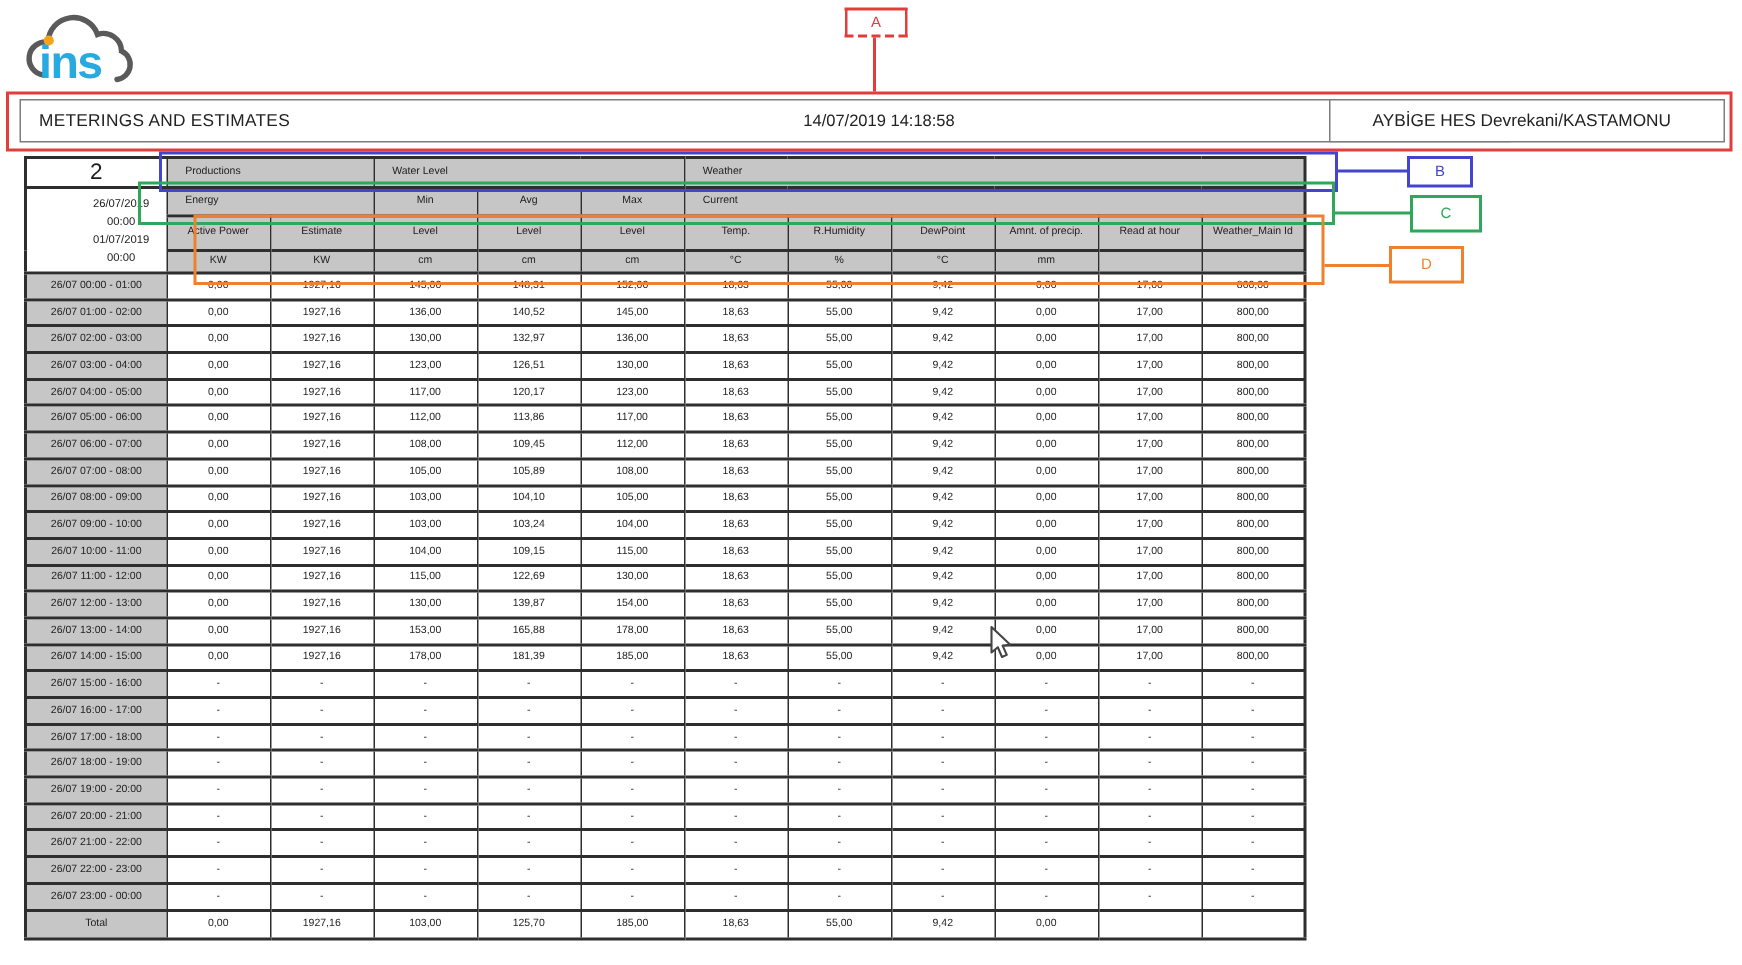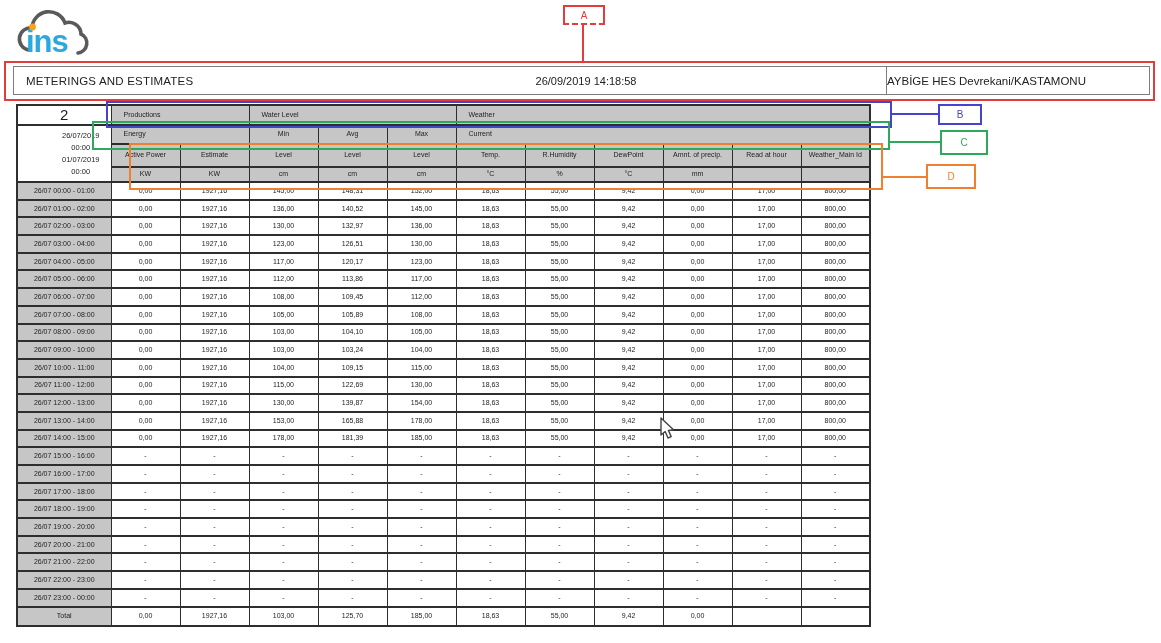--- a/index.html
+++ b/index.html
@@ -8,21 +8,21 @@
 
   
   .logo{position:absolute;left:12px;top:4px;}
 
   
   .band{position:absolute;left:4px;top:61px;width:1151px;height:40px;
         border:2px solid var(--red);box-sizing:border-box;}
   .hbox{position:absolute;top:3px;height:29px;border:1px solid #7d7d7d;box-sizing:border-box;
         display:flex;align-items:center;background:#fff;}
   .hbox.left{left:7px;width:994px;}
-  .hbox.right{left:880px;width:264px;justify-content:flex-start;}
+  .hbox.right{left:880px;width:264px;justify-content:center;}
   .report-title{font-size:11.5px;padding-left:12px;letter-spacing:.2px;}
   .location{font-size:11.5px;padding-right:7px;}
   .timestamp{position:absolute;left:490px;top:3px;width:180px;height:29px;
              display:flex;align-items:center;justify-content:center;font-size:11px;}
 
   
   table{position:absolute;left:16px;top:104px;border-collapse:collapse;table-layout:fixed;
         border:2px solid #2e2e2e;font-family:inherit;}
   col.c-time{width:94px;} col.c-data{width:69px;}
   th,td{border:1px solid #2e2e2e;border-top:2px solid #2e2e2e;border-bottom:2px solid #2e2e2e;
@@ -58,21 +58,21 @@
   <svg class="logo" width="78" height="56" viewBox="0 0 78 56">
     <path d="M17,46 a11,11 0 1 1 3,-22 a17,17 0 0 1 33,-5 a12,12 0 0 1 16,11 a10,10 0 0 1 -3,19" fill="none" stroke="var(--cloud)" stroke-width="3.6" stroke-linecap="round"></path>
     <text x="14" y="48" font-family="Liberation Sans, sans-serif" font-size="31" font-weight="bold" fill="var(--lblue)" letter-spacing="-1">ins</text>
     <circle cx="20.5" cy="23" r="3.4" fill="var(--lorange)"></circle>
   </svg>
 
   <div class="band">
     <div class="hbox left">
       <span class="report-title">METERINGS AND ESTIMATES</span>
     </div>
-    <span class="timestamp">26/09/2019 14:18:58</span>
+    <span class="timestamp">14/07/2019 14:18:58</span>
     <div class="hbox right">
       <span class="location">AYBİGE HES Devrekani/KASTAMONU</span>
     </div>
   </div>
 
   <table>
     <colgroup>
         <col class="c-time">
         <col class="c-data">
         <col class="c-data">

